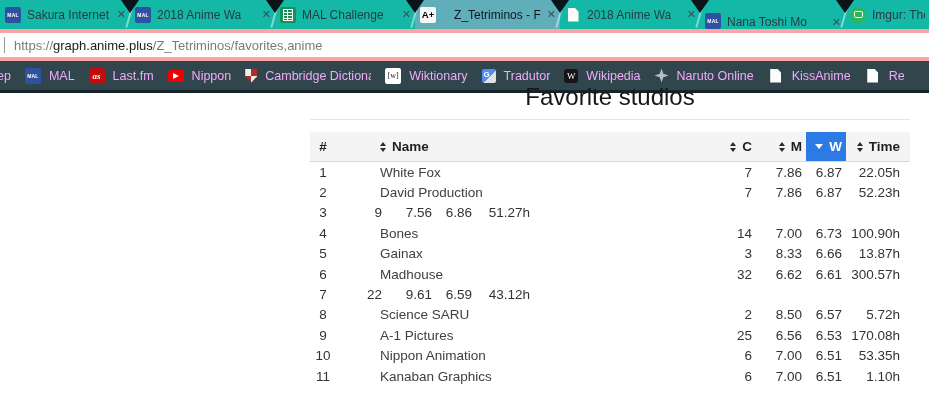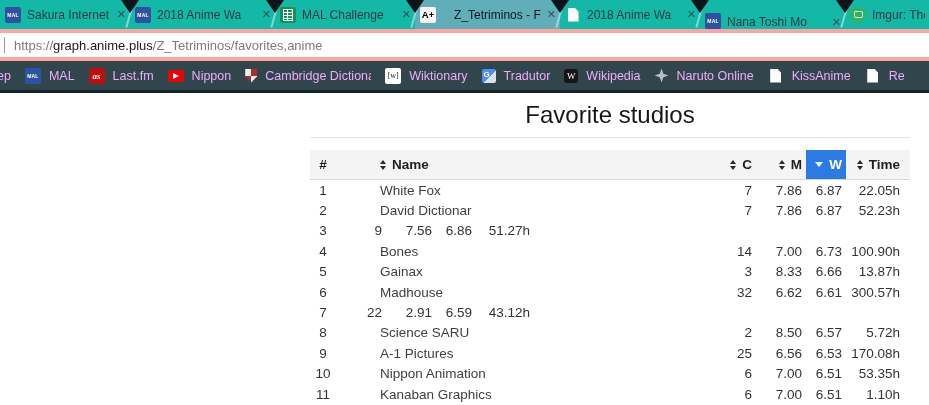--- a/index.html
+++ b/index.html
@@ -80,21 +80,21 @@
   
   .bookmarks{position:absolute;top:61px;left:0;width:929px;height:29px;background:#31454c;
       border-bottom:3px solid #15242b;box-sizing:content-box;display:flex;align-items:center;
       gap:14px;font-size:12.5px;color:#f0abfc;overflow:hidden;}
   .bm{display:flex;align-items:center;gap:8px;flex:none;}
   .bm:nth-of-type(1){margin-left:-3px;}
   .bm-label{white-space:nowrap;}
   .bm:nth-of-type(5) .bm-label{max-width:106px;overflow:hidden;}
 
   
-  .page{position:absolute;top:90px;left:310px;width:600px;}
+  .page{position:absolute;top:72px;left:310px;width:600px;}
   .page-title{margin-top:10px;height:30px;line-height:30px;text-align:center;
       font-size:24px;color:#171717;}
   .title-rule{border:none;border-top:1px solid #e4e4e4;margin:7px 0 12px 0;}
 
   .thead{display:flex;height:30px;align-items:stretch;background:#f4f4f4;
       border-bottom:1px solid #d8d8d8;box-sizing:border-box;font-weight:bold;
       font-size:13.5px;color:#1f1f1f;}
   .th{display:flex;align-items:center;gap:6px;box-sizing:border-box;}
   .c-num{width:26px;justify-content:center;text-align:center;flex:none;}
   .c-name{flex:1;justify-content:flex-start;padding-left:8px;margin-left:36px;}
@@ -280,21 +280,21 @@
             <a class="studio-link">White Fox</a>
           </div>
           <div class="cell c-c">7</div>
           <div class="cell c-m">7.86</div>
           <div class="cell c-w">6.87</div>
           <div class="cell c-time">22.05h</div>
         </div>
         <div class="trow">
           <div class="cell c-num">2</div>
           <div class="cell c-name">
-            <a class="studio-link">David Dictionar</a>
+            <a class="studio-link">David Production</a>
           </div>
           <div class="cell c-c">7</div>
           <div class="cell c-m">7.86</div>
           <div class="cell c-w">6.87</div>
           <div class="cell c-time">52.23h</div>
         </div>
         <div class="trow">
           <div class="cell c-num">3</div>
           <div class="cell c-c">9</div>
           <div class="cell c-m">7.56</div>
@@ -327,21 +327,21 @@
             <a class="studio-link">Madhouse</a>
           </div>
           <div class="cell c-c">32</div>
           <div class="cell c-m">6.62</div>
           <div class="cell c-w">6.61</div>
           <div class="cell c-time">300.57h</div>
         </div>
         <div class="trow">
           <div class="cell c-num">7</div>
           <div class="cell c-c">22</div>
-          <div class="cell c-m">2.91</div>
+          <div class="cell c-m">9.61</div>
           <div class="cell c-w">6.59</div>
           <div class="cell c-time">43.12h</div>
         </div>
         <div class="trow">
           <div class="cell c-num">8</div>
           <div class="cell c-name">
             <a class="studio-link">Science SARU</a>
           </div>
           <div class="cell c-c">2</div>
           <div class="cell c-m">8.50</div>

